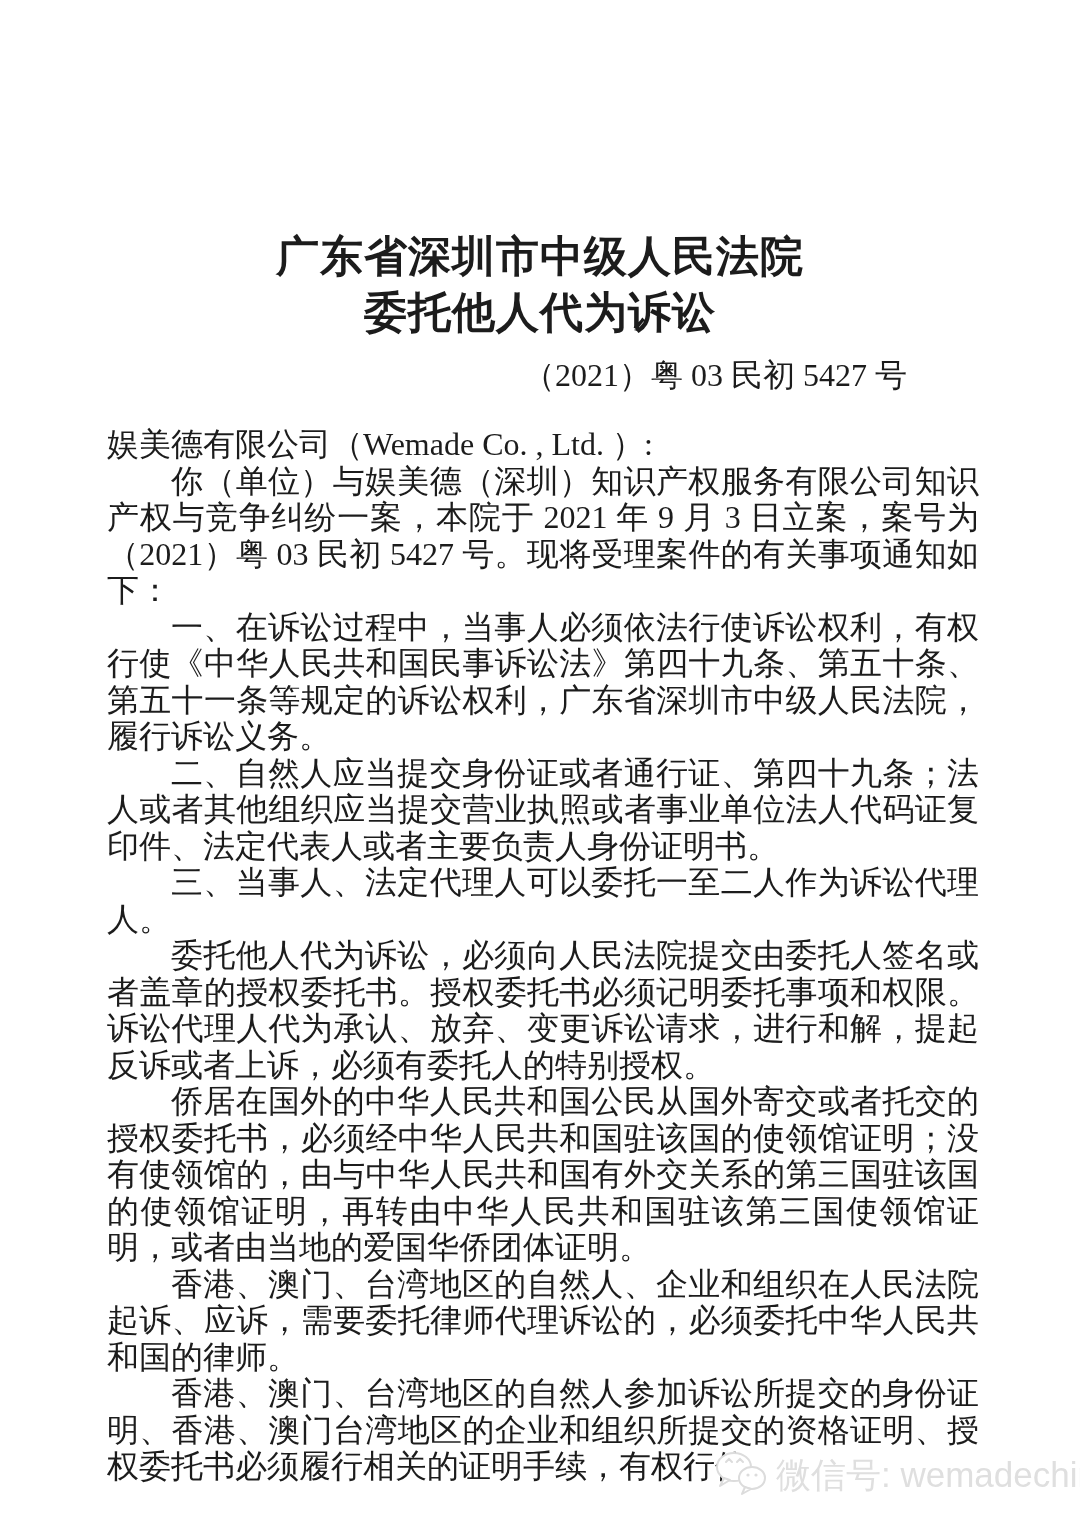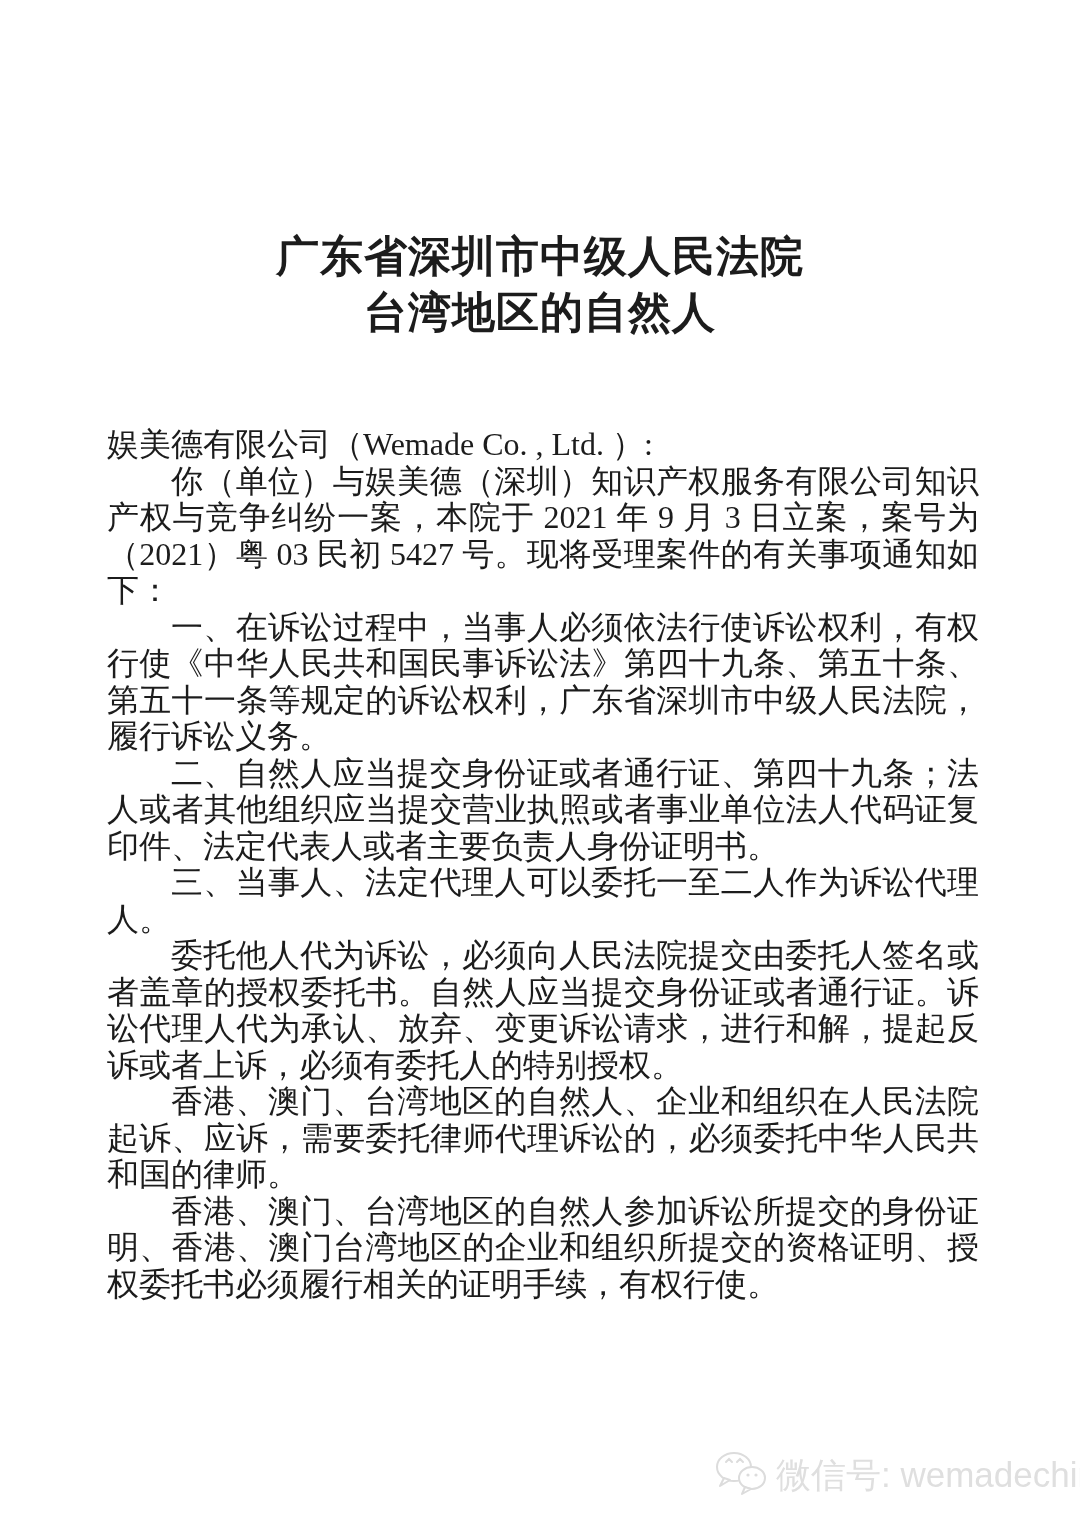--- a/index.html
+++ b/index.html
@@ -75,31 +75,33 @@
     flex: 0 0 auto;
   }
 </style>
 </head>
 <body>
 
 <div class="page">
 
   <div class="title-block">
     <span class="title-line">广东省深圳市中级人民法院</span>
-    <span class="title-line">台湾地区的自然人</span>
+    <span class="title-line">委托他人代为诉讼</span>
   </div>
 
+  <div class="case-number">（2021）粤 03 民初 5427 号</div>
 
   <div class="body-text">
     <p class="no-indent">娱美德有限公司（Wemade Co. , Ltd. ）:</p>
     <p>你（单位）与娱美德（深圳）知识产权服务有限公司知识产权与竞争纠纷一案，本院于 2021 年 9 月 3 日立案，案号为（2021）粤 03 民初 5427 号。现将受理案件的有关事项通知如下：</p>
     <p>一、在诉讼过程中，当事人必须依法行使诉讼权利，有权行使《中华人民共和国民事诉讼法》第四十九条、第五十条、第五十一条等规定的诉讼权利，广东省深圳市中级人民法院，履行诉讼义务。</p>
     <p>二、自然人应当提交身份证或者通行证、第四十九条；法人或者其他组织应当提交营业执照或者事业单位法人代码证复印件、法定代表人或者主要负责人身份证明书。</p>
     <p>三、当事人、法定代理人可以委托一至二人作为诉讼代理人。</p>
-    <p>委托他人代为诉讼，必须向人民法院提交由委托人签名或者盖章的授权委托书。自然人应当提交身份证或者通行证。诉讼代理人代为承认、放弃、变更诉讼请求，进行和解，提起反诉或者上诉，必须有委托人的特别授权。</p>
+    <p>委托他人代为诉讼，必须向人民法院提交由委托人签名或者盖章的授权委托书。授权委托书必须记明委托事项和权限。诉讼代理人代为承认、放弃、变更诉讼请求，进行和解，提起反诉或者上诉，必须有委托人的特别授权。</p>
+    <p>侨居在国外的中华人民共和国公民从国外寄交或者托交的授权委托书，必须经中华人民共和国驻该国的使领馆证明；没有使领馆的，由与中华人民共和国有外交关系的第三国驻该国的使领馆证明，再转由中华人民共和国驻该第三国使领馆证明，或者由当地的爱国华侨团体证明。</p>
     <p>香港、澳门、台湾地区的自然人、企业和组织在人民法院起诉、应诉，需要委托律师代理诉讼的，必须委托中华人民共和国的律师。</p>
     <p>香港、澳门、台湾地区的自然人参加诉讼所提交的身份证明、香港、澳门台湾地区的企业和组织所提交的资格证明、授权委托书必须履行相关的证明手续，有权行使。</p>
   </div>
 
   <div class="watermark">
     <svg width="54" height="50" viewBox="0 0 54 50">
 
       <ellipse cx="20" cy="17" rx="17" ry="14" fill="#ffffff" stroke="#dcdcdc" stroke-width="2"></ellipse>
       <path d="M10 28 L6 36 L16 30 Z" fill="#ffffff" stroke="#dcdcdc" stroke-width="2" stroke-linejoin="round"></path>
       <path d="M12 12 l3 -3 l3 3" fill="none" stroke="#dcdcdc" stroke-width="2" stroke-linecap="round"></path>

